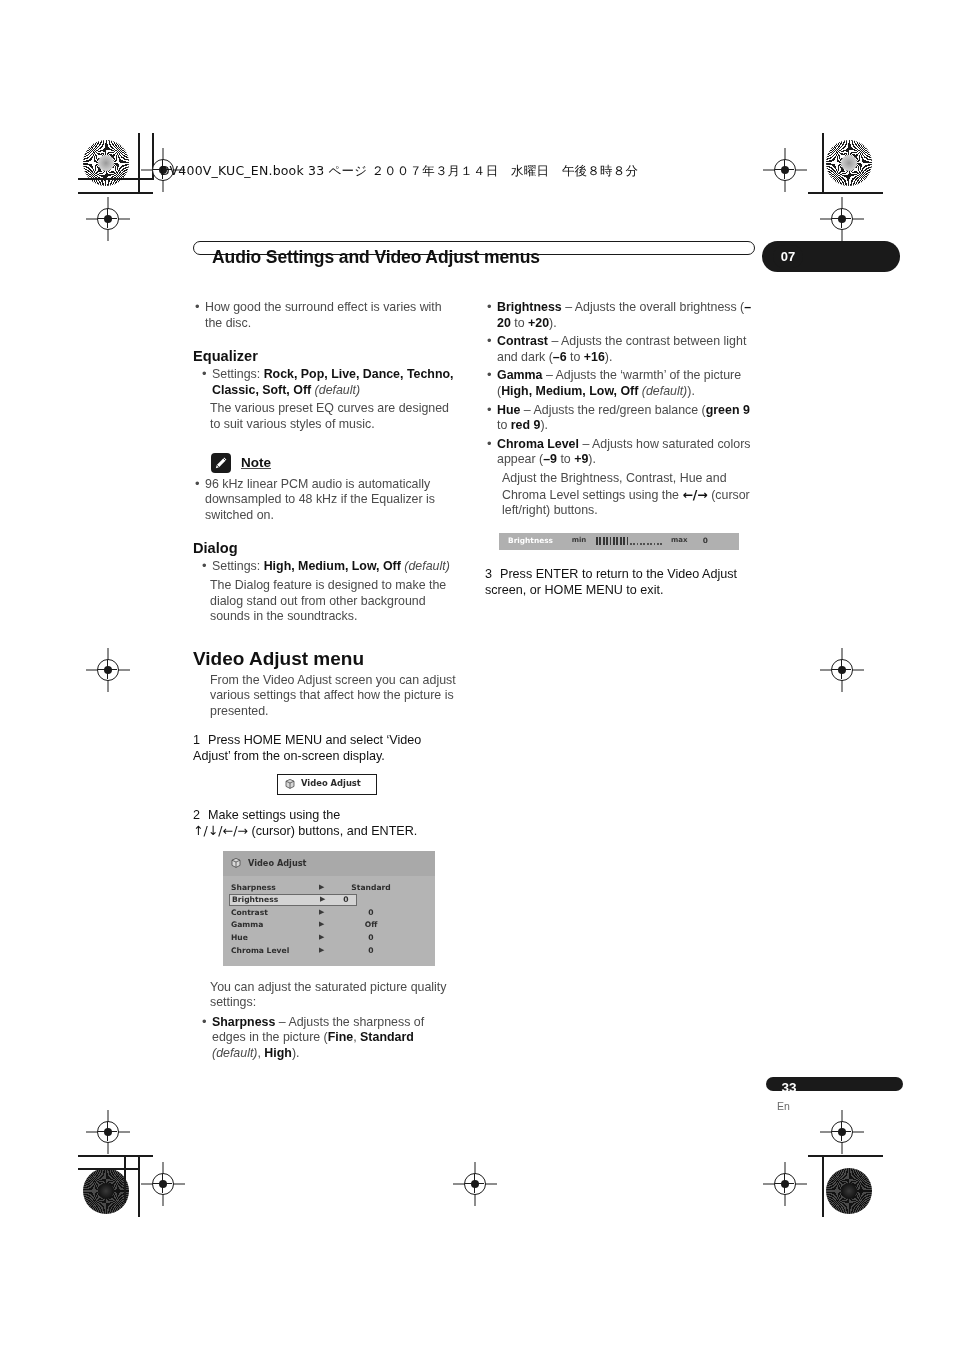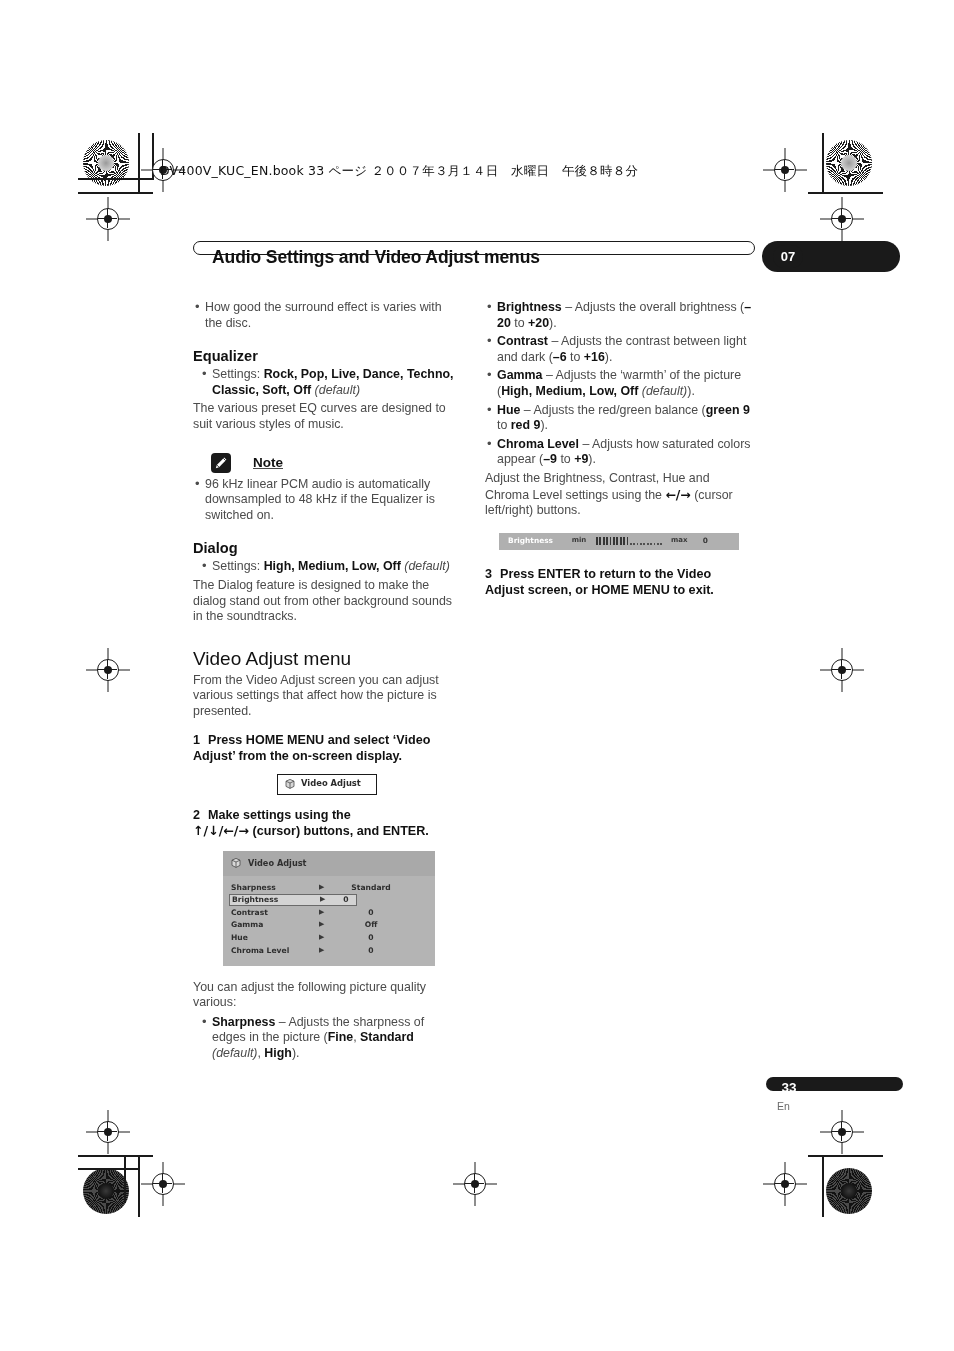--- a/index.html
+++ b/index.html
@@ -127,26 +127,26 @@
 
   h2.sec {
     font-size: 14.6px;
     font-weight: bold;
     color: #111;
     margin: 16px 0 2px 0;
     line-height: 18px;
   }
   h1.big {
     font-size: 19px;
-    font-weight: normal;
+    font-weight: bold;
     color: #111;
     margin: 22px 0 3px 0;
     line-height: 23px;
   }
-  p { margin: 0 0 0 0; }
+  p { margin: 0 0 0 17px; }
   .para { margin-bottom: 2px; }
 
   ul.bul {
     list-style: none;
     margin: 0 0 2px 0;
     padding: 0;
   }
   ul.bul > li {
     position: relative;
     padding-left: 12px;
@@ -159,35 +159,35 @@
     color: #4b4b4b;
     font-size: 13px;
   }
   ul.bul.indent > li { padding-left: 19px; }
   ul.bul.indent > li:before { left: 9px; }
 
   b, strong { color: #111; font-weight: bold; }
   i, em { font-style: italic; }
 
   .steptext {
-    font-weight: bold;
+    font-weight: normal;
     color: #111;
     font-size: 12.6px;
     line-height: 16px;
     margin: 12px 0 6px 0;
   }
   .steptext .n { margin-right: 8px; }
   .arrowglyph { font-family: "DejaVu Sans", sans-serif; }
 
   
   .note-head {
     margin: 20px 0 4px 18px;
     display: flex;
     align-items: center;
-    gap: 22px;
+    gap: 10px;
     text-decoration: underline;
   }
   .note-icon {
     width: 20px; height: 20px;
     border-radius: 4px;
     background: #1a1a1a;
     position: relative;
     flex: none;
   }
   .note-icon svg { position: absolute; left: 3px; top: 3px; }
@@ -557,21 +557,21 @@
             <span class="val">0</span>
           </div>
           <div class="osd-row">
             <span class="name">Chroma Level</span>
             <span class="arrow">▶</span>
             <span class="val">0</span>
           </div>
         </div>
     </div>
 
-    <p class="para" style="margin-top:14px;">You can adjust the following picture quality various:</p>
+    <p class="para" style="margin-top:14px;">You can adjust the saturated picture quality settings:</p>
 
     <ul class="bul indent" style="margin-top:4px;">
       <li>
         <b>Sharpness</b><span> – Adjusts the sharpness of edges in the picture (</span><b>Fine</b><span>, </span><b>Standard</b><i> (default)</i><span>, </span><b>High</b><span>).</span>
       </li>
     </ul>
 
   </div>
 
   <div class="col right">

